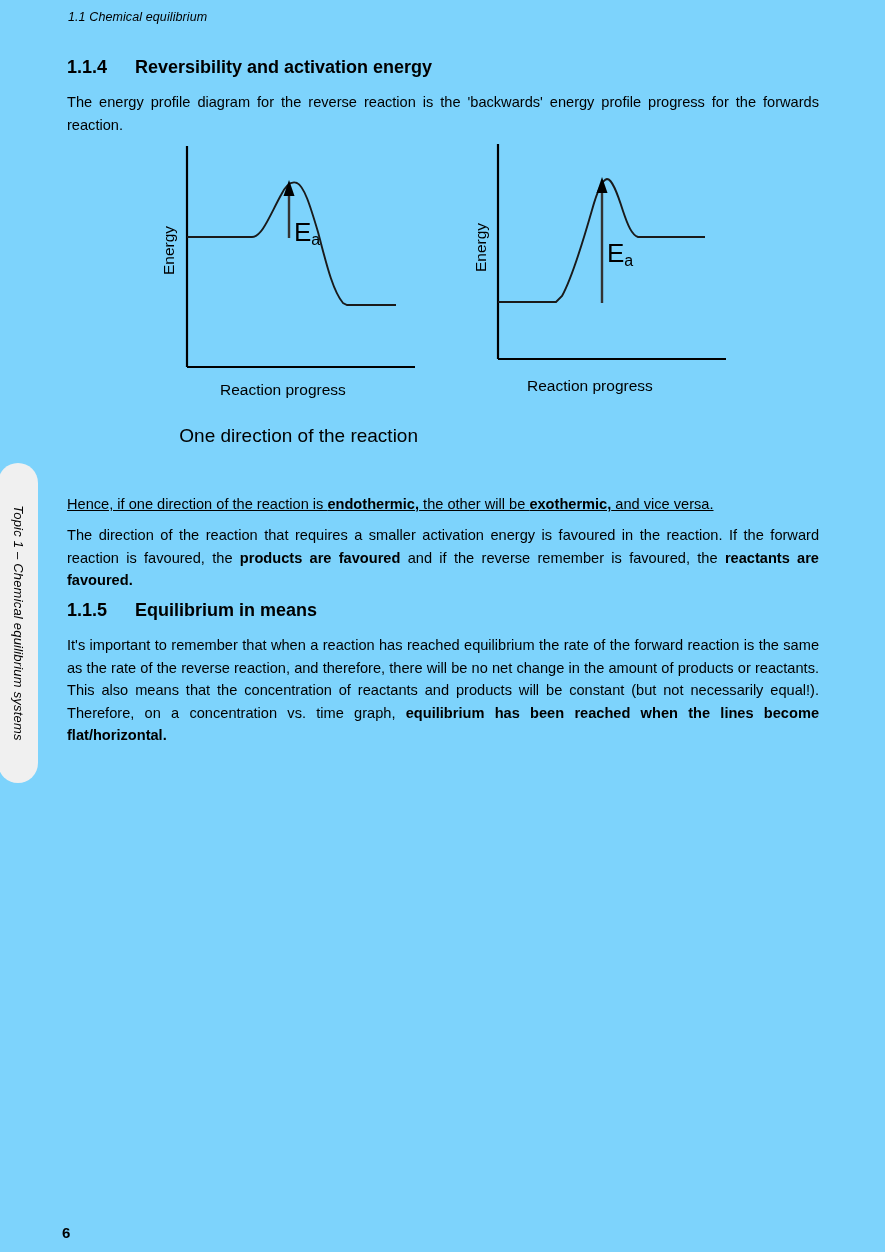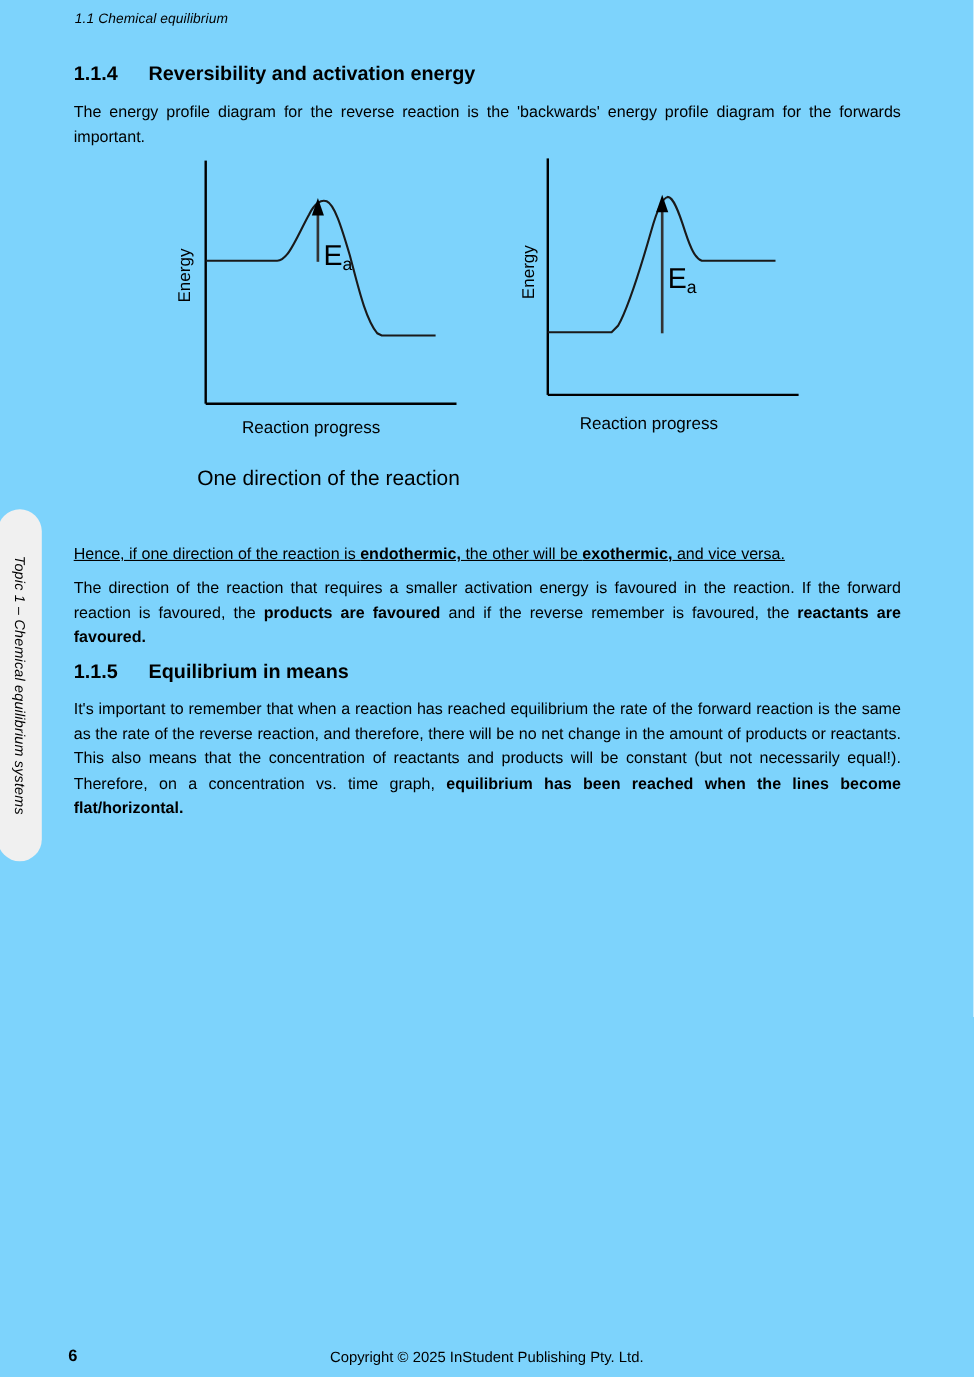--- a/index.html
+++ b/index.html
@@ -164,21 +164,21 @@
   <div class="running-header">1.1 Chemical equilibrium</div>
 
   <div class="side-tab">
     <span class="side-tab-label">Topic 1  –  Chemical equilibrium systems</span>
   </div>
 
   <div class="section-heading" id="heading-114">
     <span class="num">1.1.4</span><span>Reversibility and activation energy</span>
   </div>
 
-  <div class="para" id="para-intro">The energy profile diagram for the reverse reaction is the 'backwards' energy profile diagram for the forwards important.</div>
+  <div class="para" id="para-intro">The energy profile diagram for the reverse reaction is the 'backwards' energy profile progress for the forwards reaction.</div>
 
   <div class="figure-block">
 
     <svg class="diagram-svg" width="885" height="480" viewBox="0 0 885 480">
 
       <g>
         <line x1="187" y1="146" x2="187" y2="367" stroke="#000" stroke-width="2.2"></line>
         <line x1="187" y1="367" x2="415" y2="367" stroke="#000" stroke-width="2.2"></line>
       </g>
       <g fill="none" stroke="#1a1a1a" stroke-width="1.9">
@@ -231,15 +231,14 @@
 
   <div class="para" id="para-direction"><span>The direction of the reaction that requires a smaller activation energy is favoured in the reaction.  If the forward reaction is favoured, the </span><b>products are favoured</b><span> and if the reverse remember is favoured, the </span><b>reactants are favoured.</b></div>
 
   <div class="section-heading" id="heading-115">
     <span class="num">1.1.5</span><span>Equilibrium in means</span>
   </div>
 
   <div class="para" id="para-equilibrium"><span>It's important to remember that when a reaction has reached equilibrium the rate of the forward reaction is the same as the rate of the reverse reaction, and therefore, there will be no net change in the amount of products or reactants.  This also means that the concentration of reactants and products will be constant (but not necessarily equal!). Therefore, on a concentration vs. time graph, </span><b>equilibrium has been reached when the lines become flat/horizontal.</b></div>
 
   <div class="footer-page-num">6</div>
-  <div class="footer-copyright">Copyright ©  2025 InStudent Publishing Pty. Ltd.</div>
 
 </div>
 
 </body></html>

